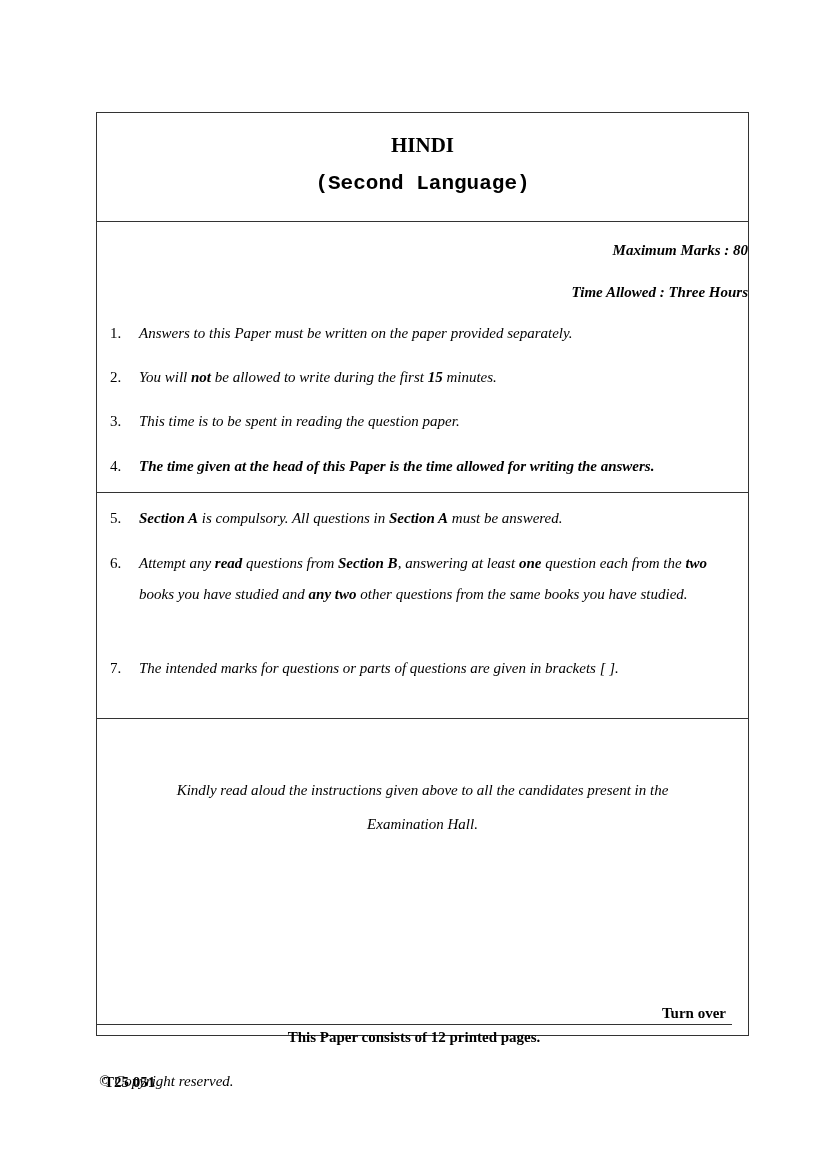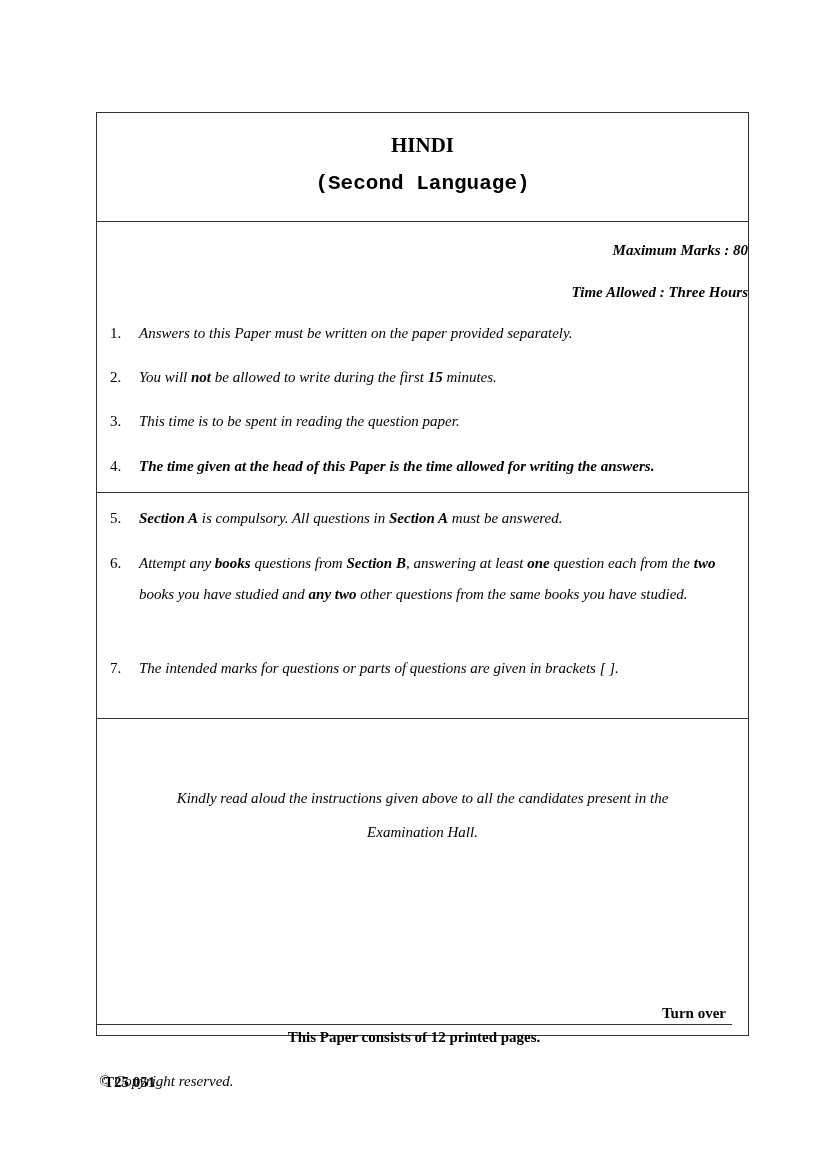--- a/index.html
+++ b/index.html
@@ -4,21 +4,21 @@
 <style>
   html, body { margin: 0; padding: 0; background: #ffffff; }
   body { width: 826px; height: 1169px; position: relative; font-family: "Liberation Serif", "DejaVu Serif", serif; color: #000; overflow: hidden; }
   .box { position: absolute; left: 96px; top: 112px; width: 653px; height: 924px; border: 1px solid #333; box-sizing: border-box; }
   .hr { position: absolute; left: 0; right: 0; height: 0; border-top: 1px solid #333; }
   .title { position: absolute; left: 0; right: 0; text-align: center; font-weight: bold; }
   .center-it { position: absolute; left: 0; right: 0; text-align: right; font-style: italic; font-weight: bold; font-size: 15px; }
   .item { position: absolute; left: 13px; right: 20px; font-size: 15px; line-height: 31px; }
   .item .num { position: absolute; left: 0; top: 0; font-style: normal; }
   .item .txt { display: block; margin-left: 29px; font-style: italic; }
-  .plain { position: absolute; left: 0; right: 0; text-align: center; font-style: italic; font-size: 15px; margin-top: 8px; }
+  .plain { position: absolute; left: 0; right: 0; text-align: center; font-style: italic; font-size: 15px; }
   .footer-line { position: absolute; left: 96px; width: 636px; top: 1024px; border-top: 1.5px solid #333; }
   .f { position: absolute; font-size: 15px; }
 </style>
 </head>
 <body>
 
 <div class="box">
   <div class="title" style="top:20px; font-size:21px;">HINDI</div>
   <div class="title" style="top:59px; font-size:21px;font-family:Liberation Mono, monospace;">(Second Language)</div>
   <div class="hr" style="top:108px;"></div>
@@ -44,21 +44,21 @@
     </div>
 
   <div class="hr" style="top:379px;"></div>
 
   <div class="item" style="top:390px;">
       <span class="num">5.</span>
       <span class="txt"><b>Section A</b><span> is compulsory. All questions in </span><b>Section A</b><span> must be answered.</span></span>
     </div>
   <div class="item" style="top:435px;">
       <span class="num">6.</span>
-      <span class="txt"><span>Attempt any </span><b>books</b><span> questions from </span><b>Section B</b><span>, answering at least </span><b>one</b><span> question each from the </span><b>two</b><span> books you have studied and </span><b>any two</b><span> other questions from the same books you have studied.</span></span>
+      <span class="txt"><span>Attempt any </span><b>read</b><span> questions from </span><b>Section B</b><span>, answering at least </span><b>one</b><span> question each from the </span><b>two</b><span> books you have studied and </span><b>any two</b><span> other questions from the same books you have studied.</span></span>
     </div>
   <div class="item" style="top:540px;">
       <span class="num">7.</span>
       <span class="txt"><span>The intended marks for questions or parts of questions are given in brackets [ ].</span></span>
     </div>
 
   <div class="hr" style="top:605px;"></div>
 
   <div class="plain" style="top:669px;">Kindly read aloud the instructions given above to all the candidates present in the</div>
   <div class="plain" style="top:703px;">Examination Hall.</div>

